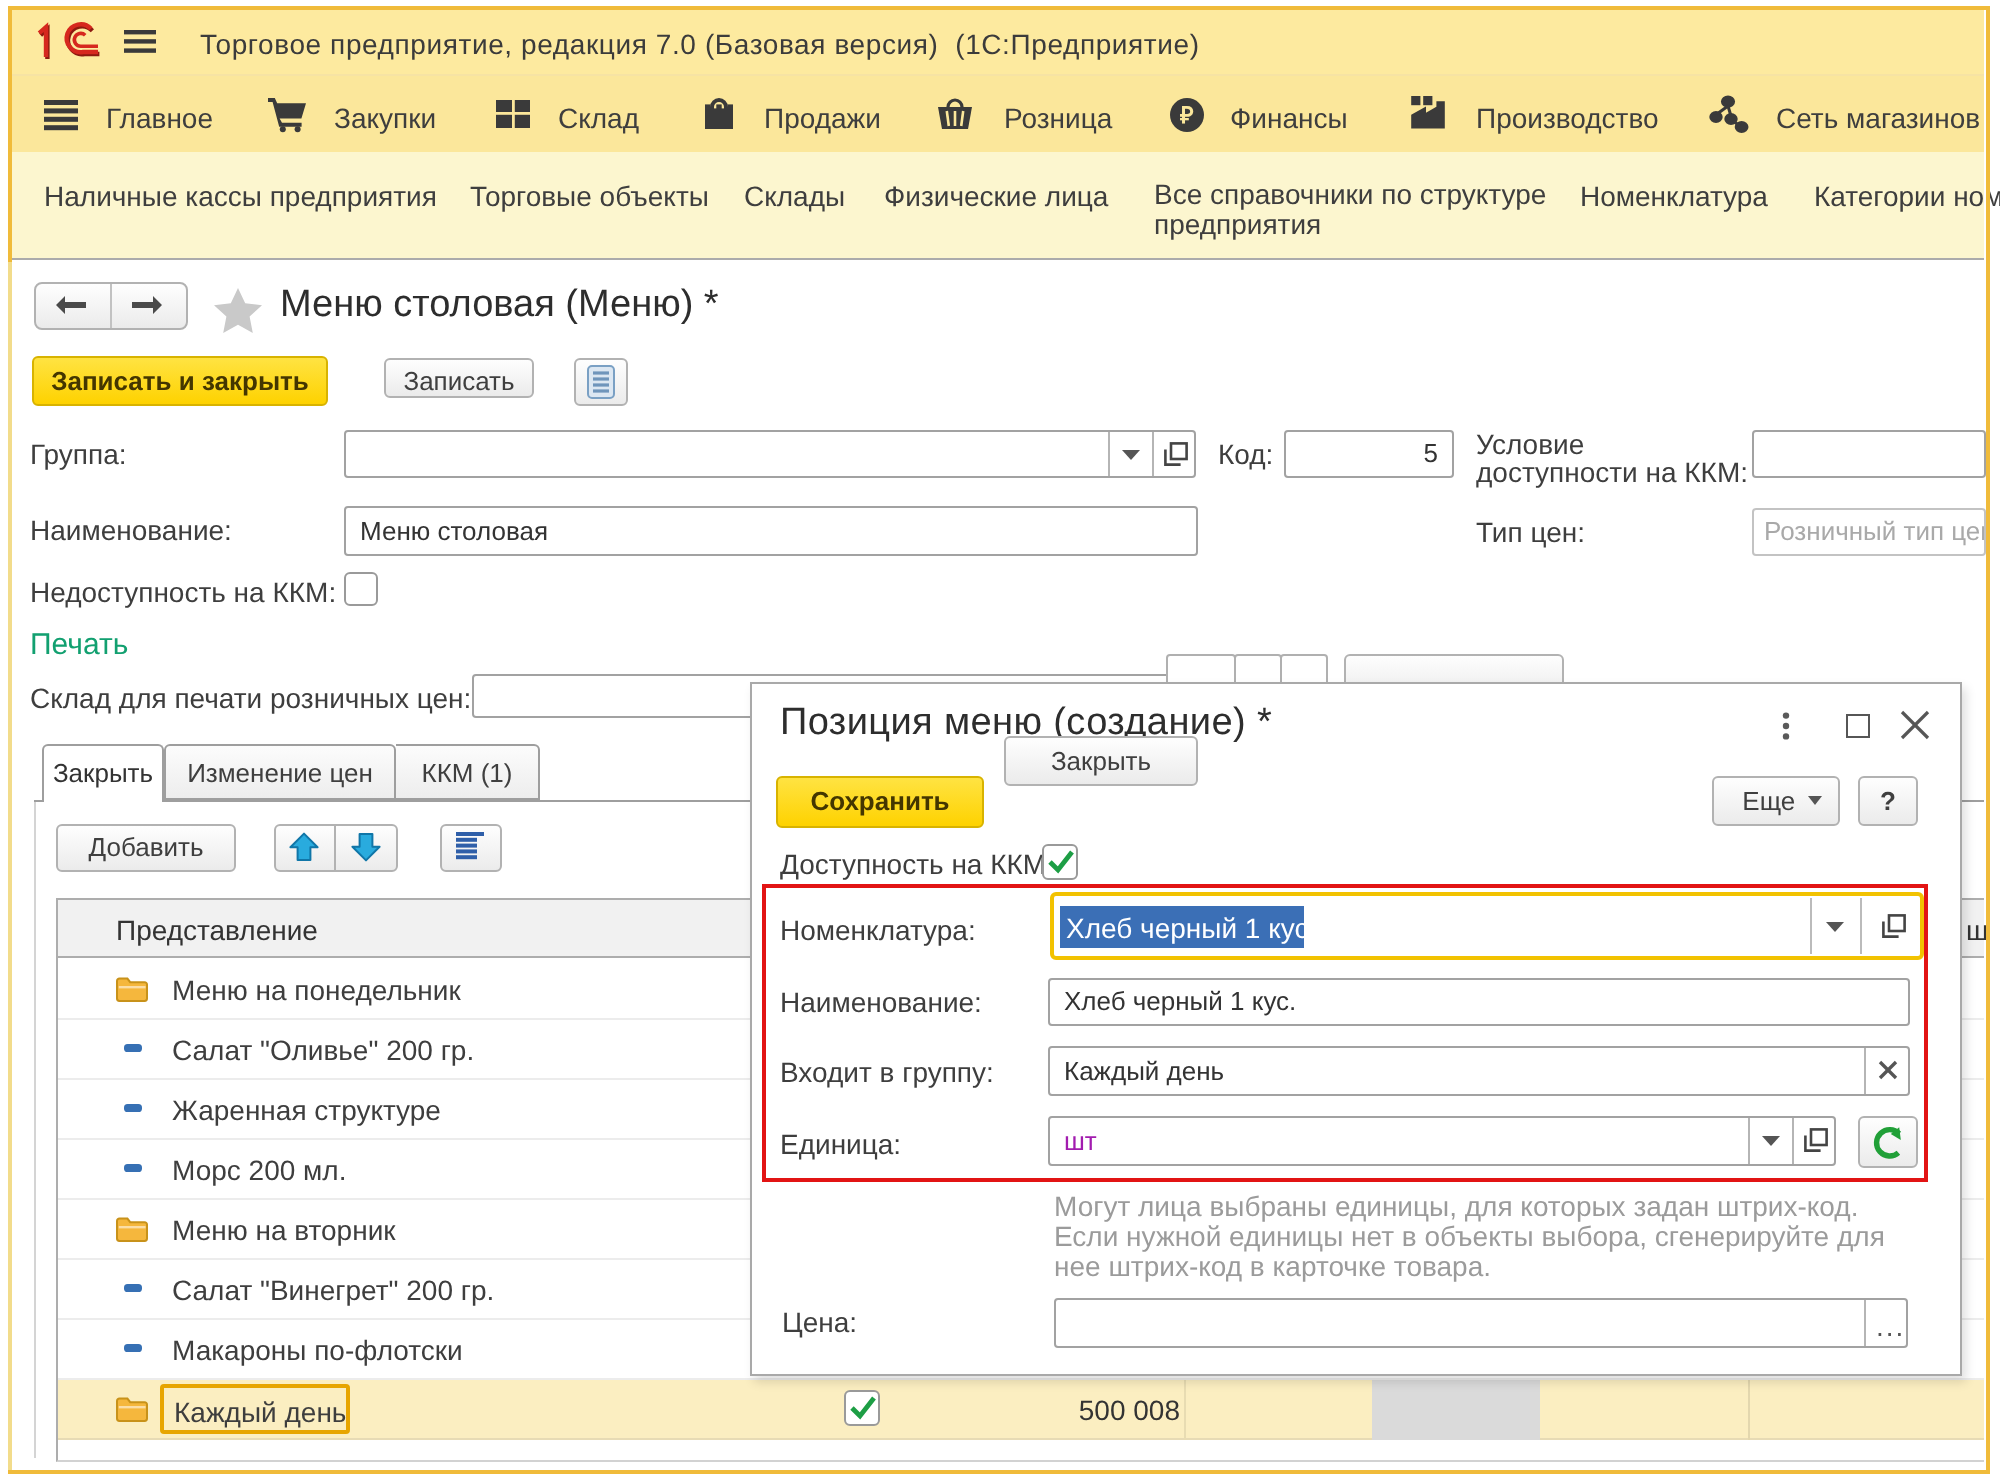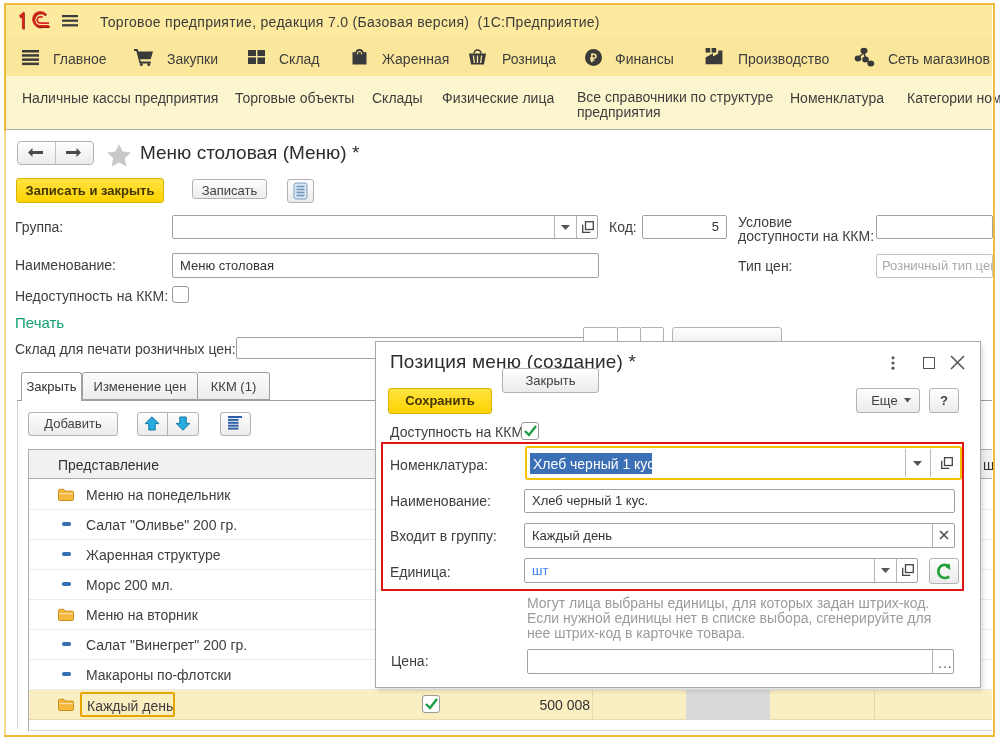--- a/index.html
+++ b/index.html
@@ -65,21 +65,21 @@
 <div class="t" style="left:279px;top:51px">Склад</div>
 <svg style="left:352px;top:47px" width="15" height="18" viewBox="0 0 15 18">
     <g fill="#3a3a3a">
       <rect x="0.5" y="7.2" width="14" height="10.3"></rect>
       <rect x="0.5" y="5.2" width="2.7" height="2.5"></rect>
       <rect x="6.15" y="5.2" width="2.7" height="2.5"></rect>
       <rect x="11.8" y="5.2" width="2.7" height="2.5"></rect>
     </g>
     <path d="M4 7.5 V6.5 a3.5 3.5 0 0 1 7 0 V7.5" fill="none" stroke="#3a3a3a" stroke-width="2"></path>
   </svg>
-<div class="t" style="left:382px;top:51px">Жаренная</div>
+<div class="t" style="left:382px;top:51px">Продажи</div>
 <svg style="left:468px;top:49px" width="19" height="16" viewBox="0 0 19 16">
     <g fill="#3a3a3a">
       <path d="M1 4.5 h17 l-2 11 H3z"></path>
       <path d="M6 4.5 a3.5 3.5 0 0 1 7 0" fill="none" stroke="#3a3a3a" stroke-width="1.6"></path>
       <g stroke="#fbe79b" stroke-width="1.3">
         <line x1="5.4" y1="6.5" x2="6.4" y2="14"></line>
         <line x1="9.5" y1="6.5" x2="9.5" y2="14"></line>
         <line x1="13.6" y1="6.5" x2="12.6" y2="14"></line>
       </g>
     </g>
@@ -300,39 +300,39 @@
 <div class="t" style="left:390px;top:528px">Входит в группу:</div>
 <div class="inp" style="left:524px;top:523px;width:431px;height:25px;line-height:23px;padding-left:7px;color:#333;font-size:13px">Каждый день</div>
 <div class="sep" style="left:932px;top:524px;height:23px;background:#b5b5b5"></div>
 <svg style="left:939px;top:530px" width="10" height="10">
     <g stroke="#555" stroke-width="1.7">
       <line x1="1" y1="1" x2="9" y2="9"></line>
       <line x1="9" y1="1" x2="1" y2="9"></line>
     </g>
   </svg>
 <div class="t" style="left:390px;top:564px">Единица:</div>
-<div class="inp" style="left:524px;top:558px;width:394px;height:25px;line-height:23px;padding-left:7px;color:#3b82f6;font-size:13px">шт</div>
+<div class="inp" style="left:524px;top:558px;width:394px;height:25px;line-height:23px;padding-left:7px;color:#a21caf;font-size:13px">шт</div>
 <div class="sep" style="left:874px;top:559px;height:23px;background:#b5b5b5"></div>
 <div class="sep" style="left:896px;top:559px;height:23px;background:#b5b5b5"></div>
 <svg style="left:881px;top:568px" width="9" height="5">
     <path fill="#555" d="M0 0 h9 L4.5 5z"></path>
   </svg>
 <svg style="left:902px;top:564px" width="12" height="12" viewBox="0 0 12 12">
     <g fill="none" stroke="#444" stroke-width="1.3">
       <rect x="3.5" y="0.7" width="7.8" height="7.8"></rect>
       <path d="M8.3 11.3 H0.7 V3.7"></path>
     </g>
   </svg>
 <div class="btn" style="left:929px;top:558px;width:30px;height:26px"></div>
 <svg style="left:936px;top:563px" width="17" height="17" viewBox="0 0 17 17">
     <path fill="none" stroke="#21a038" stroke-width="2.7" d="M13.2 13.4 A6.6 6.6 0 1 1 13.6 3.8"></path>
     <path fill="#21a038" d="M13.6 0.6 L14.4 7 9.4 4z"></path>
   </svg>
 <div class="t" style="left:527px;top:595px;color:#9b9b9b">Могут лица выбраны единицы, для которых задан штрих-код.</div>
-<div class="t" style="left:527px;top:610px;color:#9b9b9b">Если нужной единицы нет в списке выбора, сгенерируйте для</div>
+<div class="t" style="left:527px;top:610px;color:#9b9b9b">Если нужной единицы нет в объекты выбора, сгенерируйте для</div>
 <div class="t" style="left:527px;top:625px;color:#9b9b9b">нее штрих-код в карточке товара.</div>
 <div class="t" style="left:391px;top:653px">Цена:</div>
 <div class="inp" style="left:527px;top:649px;width:427px;height:25px"></div>
 <div class="sep" style="left:932px;top:650px;height:23px;background:#b5b5b5"></div>
 <div class="t" style="left:938px;top:655px;color:#555;letter-spacing:1px">...</div>
 
 <div class="a" style="left:4px;top:3px;width:991px;height:734px;border:2px solid #f0bb3a;pointer-events:none"></div>
 <div class="a" style="left:4px;top:131px;width:2px;height:604px;background:#f2dc8b"></div>
 
 </body></html>

